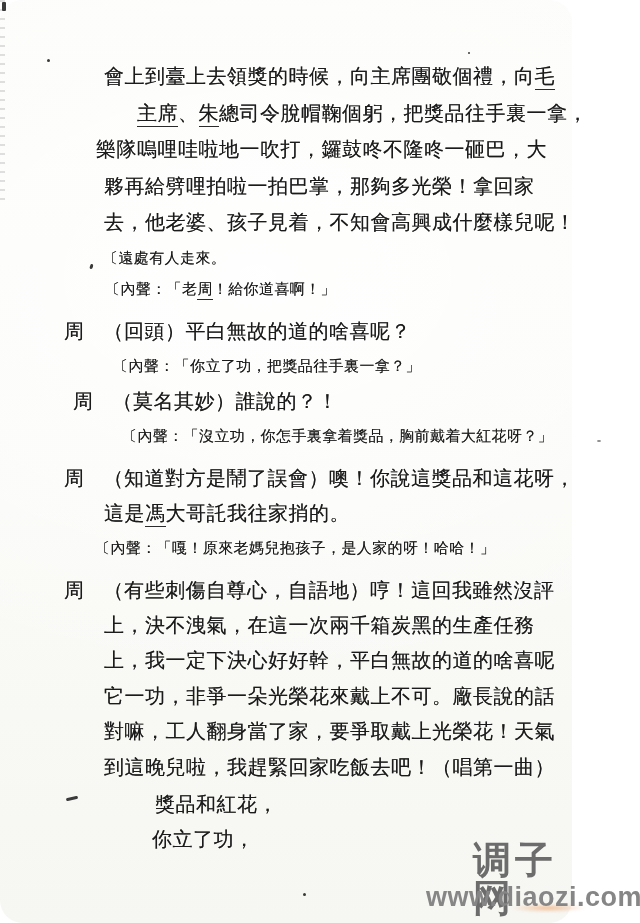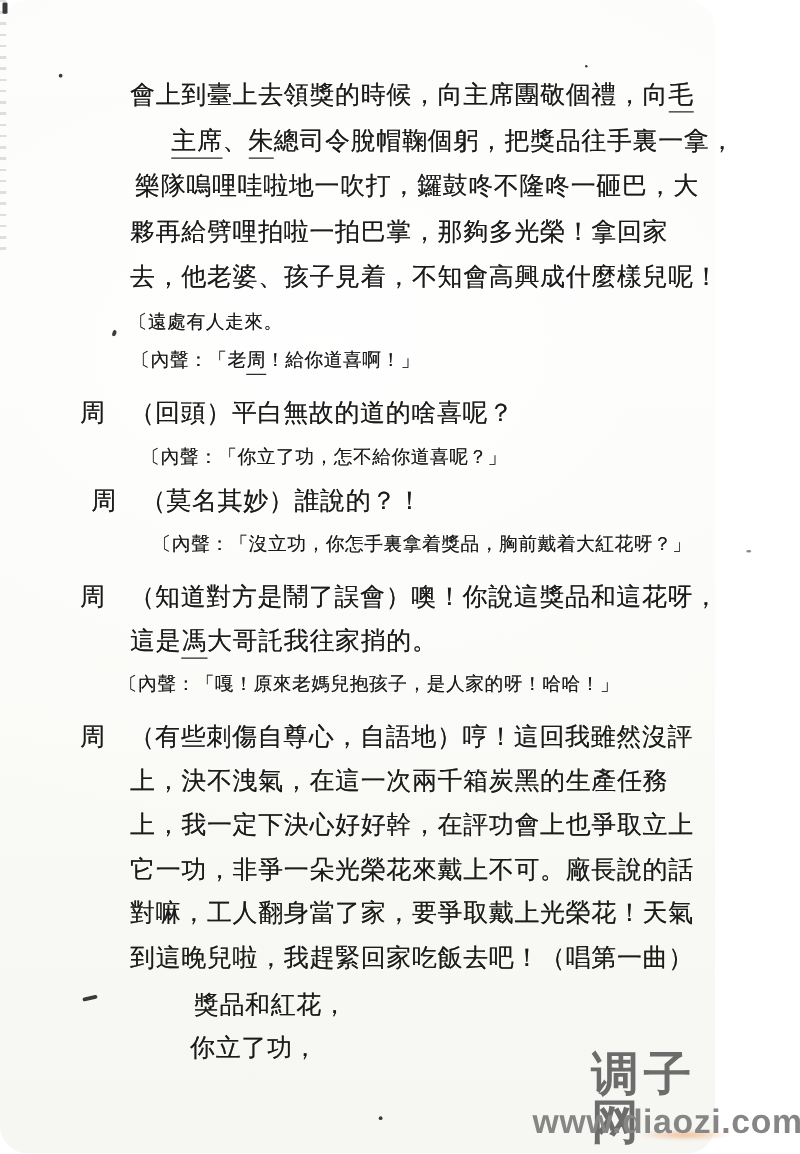--- a/index.html
+++ b/index.html
@@ -114,35 +114,35 @@
 </head>
 <body>
 
 <div class="page">
 
   <div class="edge-artifact"></div>
 
   <div>
       <div class="line body" style="left: 104px; top: 66px;"><span>會上到臺上去領獎的時候，向主席團敬個禮，向</span><span class="u">毛</span></div>
       <div class="line body" style="left: 104px; top: 103px; margin-left: 33px;"><span class="u">主席</span><span>、</span><span class="u">朱</span><span>總司令脫帽鞠個躬，把獎品往手裏一拿，</span></div>
-      <div class="line body" style="left: 108px; top: 139px;"><span>樂隊嗚哩哇啦地一吹打，鑼鼓咚不隆咚一砸巴，大</span></div>
+      <div class="line body" style="left: 96px; top: 139px;"><span>樂隊嗚哩哇啦地一吹打，鑼鼓咚不隆咚一砸巴，大</span></div>
       <div class="line body" style="left: 104px; top: 176px;"><span>夥再給劈哩拍啦一拍巴掌，那夠多光榮！拿回家</span></div>
       <div class="line body" style="left: 104px; top: 212px;"><span>去，他老婆、孩子見着，不知會高興成什麼樣兒呢！</span></div>
       <div class="line stage" style="left: 103px; top: 251px;"><span>〔遠處有人走來。</span></div>
       <div class="line stage" style="left: 105px; top: 282px;"><span>〔內聲：「老</span><span class="u">周</span><span>！給你道喜啊！」</span></div>
       <div class="line dialogue" style="left: 64px; top: 321px;"><span class="speaker">周</span><span>（回頭）平白無故的道的啥喜呢？</span></div>
-      <div class="line stage" style="left: 113px; top: 359px;"><span>〔內聲：「你立了功，怎不給你道喜呢？」</span></div>
+      <div class="line stage" style="left: 113px; top: 359px;"><span>〔內聲：「你立了功，把獎品往手裏一拿？」</span></div>
       <div class="line dialogue" style="left: 73px; top: 391px;"><span class="speaker">周</span><span>（莫名其妙）誰說的？！</span></div>
       <div class="line stage" style="left: 122px; top: 429px;"><span>〔內聲：「沒立功，你怎手裏拿着獎品，胸前戴着大紅花呀？」</span></div>
       <div class="line dialogue" style="left: 64px; top: 468px; text-align: right;"><span class="speaker">周</span><span>（知道對方是鬧了誤會）噢！你說這獎品和這花呀，</span></div>
       <div class="line cont" style="left: 104px; top: 503px; text-align: center;"><span>這是</span><span class="u">馮</span><span>大哥託我往家捎的。</span></div>
       <div class="line stage" style="left: 95px; top: 541px;"><span>〔內聲：「嘎！原來老媽兒抱孩子，是人家的呀！哈哈！」</span></div>
       <div class="line dialogue" style="left: 64px; top: 580px;"><span class="speaker">周</span><span>（有些刺傷自尊心，自語地）哼！這回我雖然沒評</span></div>
       <div class="line cont" style="left: 104px; top: 615px;"><span>上，決不洩氣，在這一次兩千箱炭黑的生產任務</span></div>
-      <div class="line cont" style="left: 104px; top: 650px;"><span>上，我一定下決心好好幹，在評功會上也爭取立上</span></div>
+      <div class="line cont" style="left: 104px; top: 650px;"><span>上，我一定下決心好好幹，平白無故的道的啥喜呢</span></div>
       <div class="line cont" style="left: 104px; top: 686px;"><span>它一功，非爭一朵光榮花來戴上不可。廠長說的話</span></div>
       <div class="line cont" style="left: 104px; top: 721px;"><span>對嘛，工人翻身當了家，要爭取戴上光榮花！天氣</span></div>
       <div class="line cont" style="left: 104px; top: 757px;"><span>到這晚兒啦，我趕緊回家吃飯去吧！（唱第一曲）</span></div>
       <div class="line lyric" style="left: 155px; top: 794px;"><span>獎品和紅花，</span></div>
       <div class="line lyric" style="left: 152px; top: 829px;"><span>你立了功，</span></div>
     </div>
 
 
   <div class="wm-orange-smudge"></div>
 

